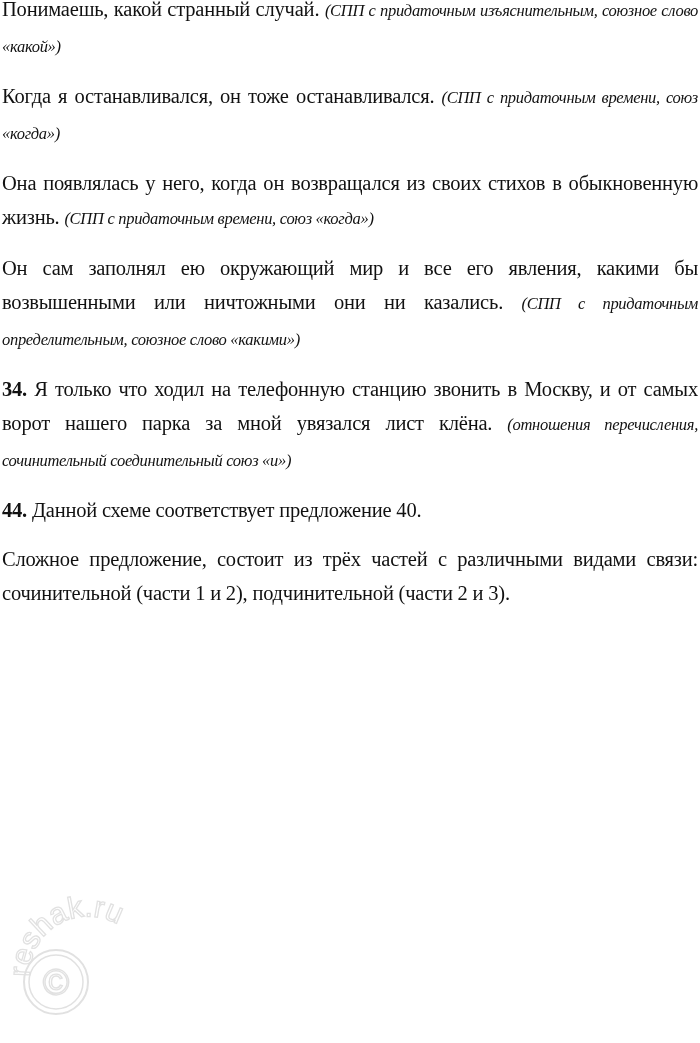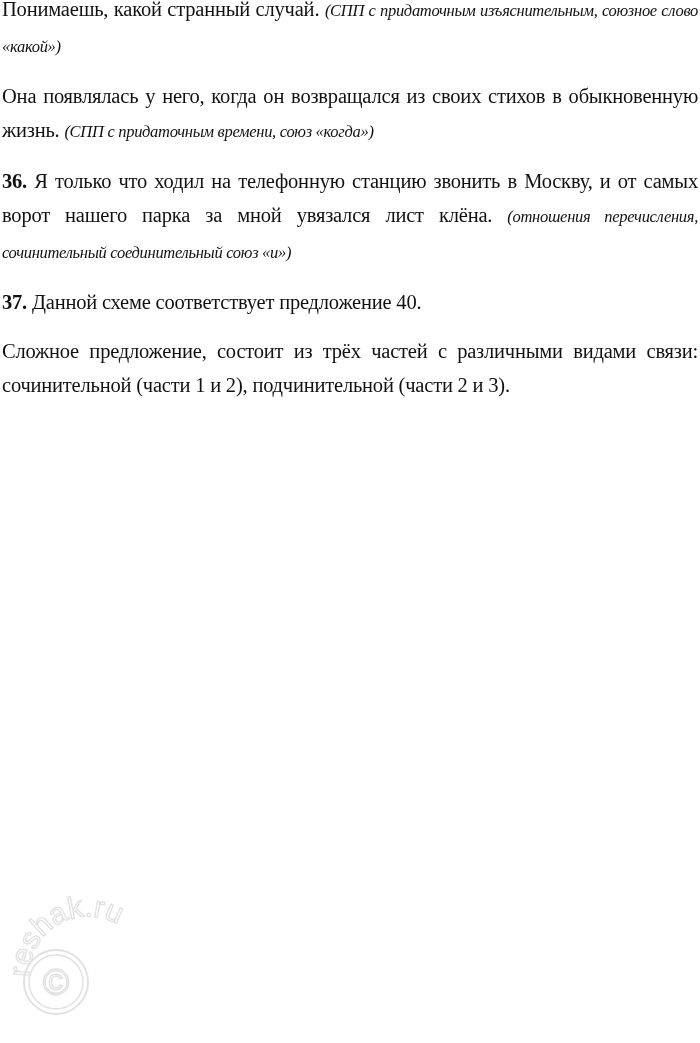--- a/index.html
+++ b/index.html
@@ -52,40 +52,48 @@
 </head>
 <body>
 
 <div class="page">
 
   <p class="para">
     <span class="text">Понимаешь, какой странный случай.</span>
     <span class="note">(СПП с придаточным изъяснительным, союзное слово «какой»)</span>
   </p>
 
+  <p class="para">
+    <span class="text">Когда я останавливался, он тоже останавливался. </span>
+    <span class="note">(СПП с придаточным времени, союз «когда»)</span>
+  </p>
 
 
 
 
   <p class="para">
     <span class="text">Она появлялась у него, когда он возвращался из своих стихов в обыкновенную жизнь.</span>
     <span class="note">(СПП с придаточным времени, союз «когда»)</span>
   </p>
 
+  <p class="para">
+    <span class="text">Он сам заполнял ею окружающий мир и все его явления, какими бы возвышенными или ничтожными они ни казались.</span>
+    <span class="note">(СПП с придаточным определительным, союзное слово «какими»)</span>
+  </p>
 
   <p class="para">
-    <span class="num">36.</span>
+    <span class="num">34.</span>
     <span class="text">Я только что ходил на телефонную станцию звонить в Москву, и от самых ворот нашего парка за мной увязался лист клёна.</span>
     <span class="note">(отношения перечисления, сочинительный соединительный союз «и»)</span>
   </p>
 
 
 
   <p class="para">
-    <span class="num">37.</span>
+    <span class="num">44.</span>
     <span class="text">Данной схеме соответствует предложение 40.</span>
   </p>
 
   <p class="para">
     <span class="text">Сложное предложение, состоит из трёх частей с различными видами связи: сочинительной (части 1 и 2), подчинительной (части 2 и 3).</span>
   </p>
 
 </div>
 
 <div class="watermark">

